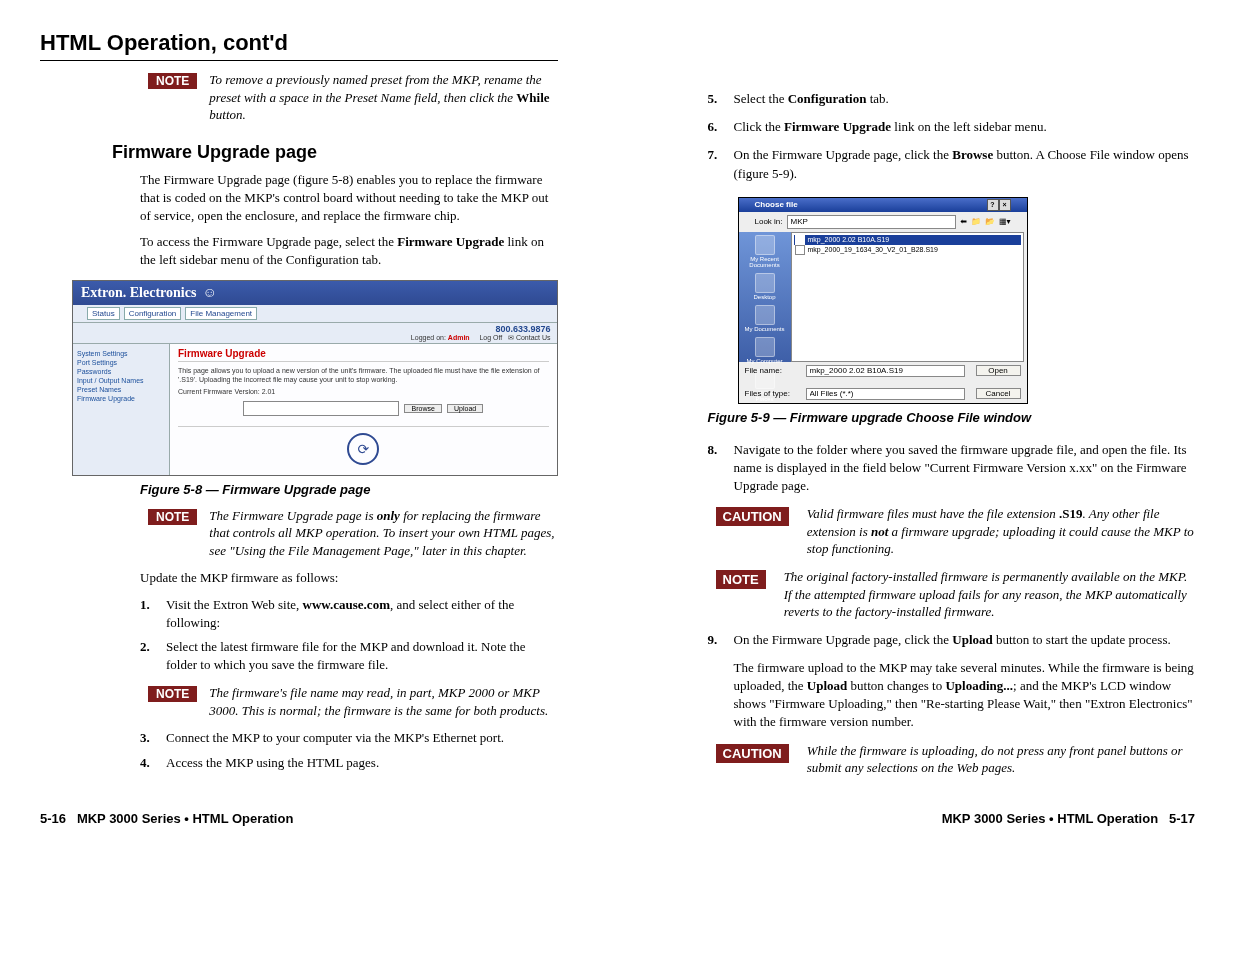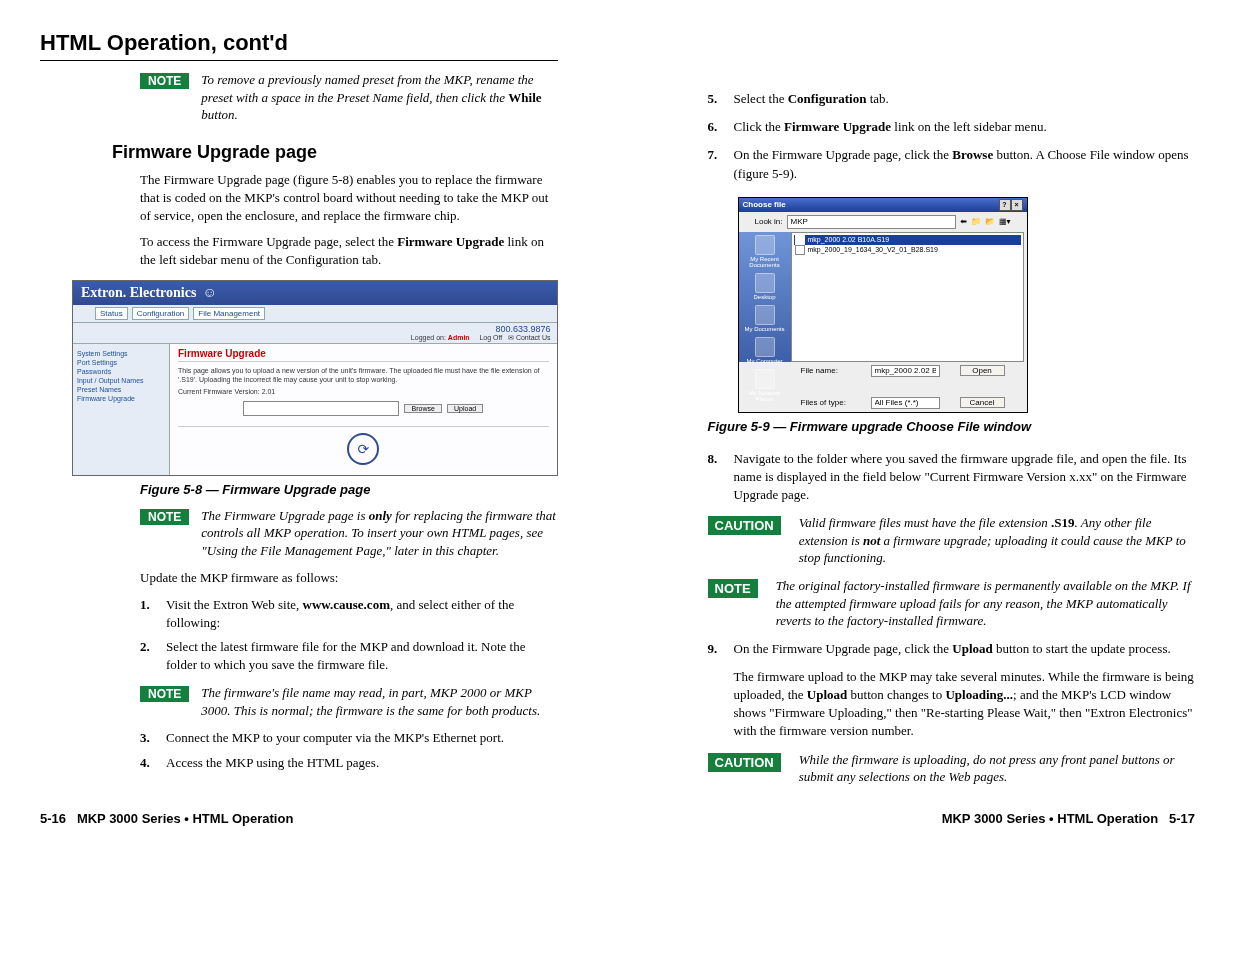--- a/index.html
+++ b/index.html
@@ -38,28 +38,29 @@
     font-size: 18px;
     margin: 18px 0 8px 72px;
   }
   .note-row, .caution-row {
     display: flex;
     margin: 10px 0 10px 100px;
     align-items: flex-start;
   }
   .note-badge, .caution-badge {
     flex-shrink: 0;
-    background: #15803d;
+    background: #7f1d1d;
     color: #fff;
     font-family: Arial, Helvetica, sans-serif;
     font-weight: bold;
     font-size: 12px;
     padding: 1px 8px;
     margin-right: 12px;
     margin-top: 2px;
+    margin-left: 8px;
   }
   .note-text, .caution-text {
     font-style: italic;
     line-height: 1.35;
   }
   .body-para {
     margin: 8px 0 8px 100px;
     line-height: 1.4;
   }
   .col-right .note-row, .col-right .caution-row {
@@ -135,40 +136,40 @@
     color: #fff;
     padding: 4px 8px;
     font-size: 14px;
     font-weight: bold;
     font-family: Georgia, serif;
     display:flex;
     align-items:center;
   }
   .shot58 .tabs {
     background: #e6ecf6;
-    padding: 2px 22px;
+    padding: 2px 14px;
     border-bottom: 1px solid #9aa;
     display:flex;
     gap:4px;
   }
   .shot58 .tabs span {
     border: 1px solid #8aa;
     background: #fff;
     padding: 1px 4px;
     font-size: 8px;
     color: #23488f;
   }
   .shot58 .statusbar {
     background: #e6ecf6;
     text-align: right;
     padding: 1px 6px;
     font-size: 7px;
     border-bottom: 1px solid #9aa;
   }
-  .shot58 .statusbar .phone { color:#23488f; font-weight:normal; font-size:9px; display:block;}
+  .shot58 .statusbar .phone { color:#23488f; font-weight:bold; font-size:9px; display:block;}
   .shot58 .statusbar .sub { color:#333; }
   .shot58 .statusbar .sub b { color:#c00;}
   .shot58 .main {
     display: flex;
     min-height: 110px;
   }
   .shot58 .sidebar {
     width: 88px;
     background: #e6ecf6;
     border-right: 1px solid #9aa;
@@ -225,21 +226,21 @@
       font-family: Tahoma, sans-serif;
       font-size: 8px;
   }
   .shot59 {
       border:1px solid #000;
       background:#eee;
   }
   .shot59 .title {
       background: linear-gradient(#4a6ec9, #1a3f9a);
       color:#fff;
-      padding: 1px 4px;
+      padding: 1px 16px;
       font-weight:bold;
       display:flex;
       justify-content:space-between;
       align-items:center;
   }
   .shot59 .title .ctrls span {
       display:inline-block; width:10px; height:10px;
       background:#ddd; border:1px solid #555; text-align:center;
       line-height:10px; font-size:7px; color:#000;
   }
@@ -277,26 +278,25 @@
       border:1px solid #888;
       margin:0 3px 0 0;
       padding:2px;
       font-size:7px;
   }
   .shot59 .files .row { display:flex; align-items:center; padding:0 1px; }
   .shot59 .files .row.sel { background:#1a3f9a; color:#fff; }
   .shot59 .files .ic { width:8px; height:8px; border:1px solid #888; margin-right:3px; background:#fff;}
   .shot59 .files .row.sel .ic { border-color:#fff; background:#fff;}
   .shot59 .bottom {
-      padding:3px 22px;
+      padding:3px 6px;
       display:grid;
       grid-template-columns: 50px 1fr 45px;
-      gap:20px;
+      gap:11px;
       align-items:center;
-      margin-left:40px;
   }
   .shot59 .bottom input {
       font-size:8px; height:12px; border:1px solid #888;
       background:#fff; padding:0 3px; width:100%; box-sizing:border-box;
   }
   .shot59 .bottom button {
       font-size:8px; border:1px solid #888; background:#f4f3ee;
       padding:0 2px; width:100%;
   }
   .footer {

